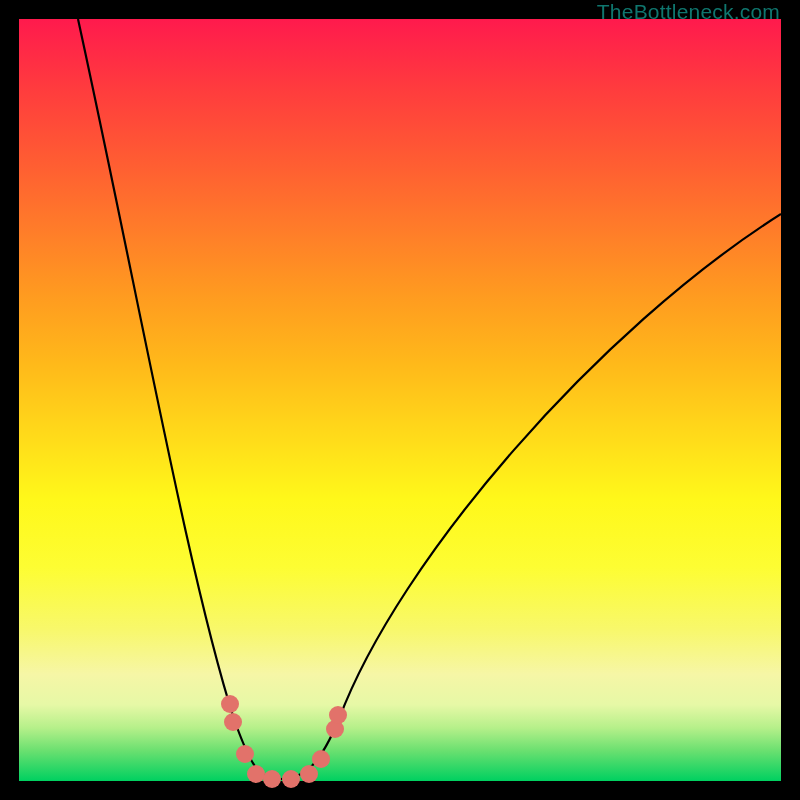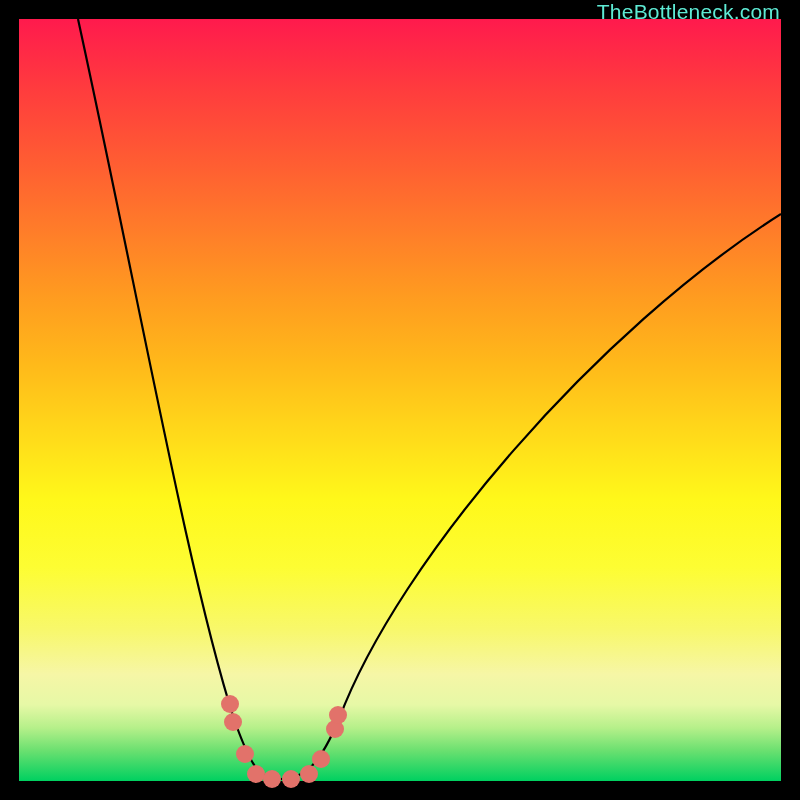--- a/index.html
+++ b/index.html
@@ -33,21 +33,21 @@
       #6be070 96%,
       #00d060 100%
     );
   }
   .watermark {
     position: absolute;
     top: 0px;
     right: 20px;
     font-family: Arial, Helvetica, sans-serif;
     font-size: 21px;
-    color: #5eead4;
+    color: #0f766e;
     font-weight: 500;
     letter-spacing: 0.2px;
   }
   .curve {
     position: absolute;
     left: 0;
     top: 0;
     width: 762px;
     height: 762px;
   }

